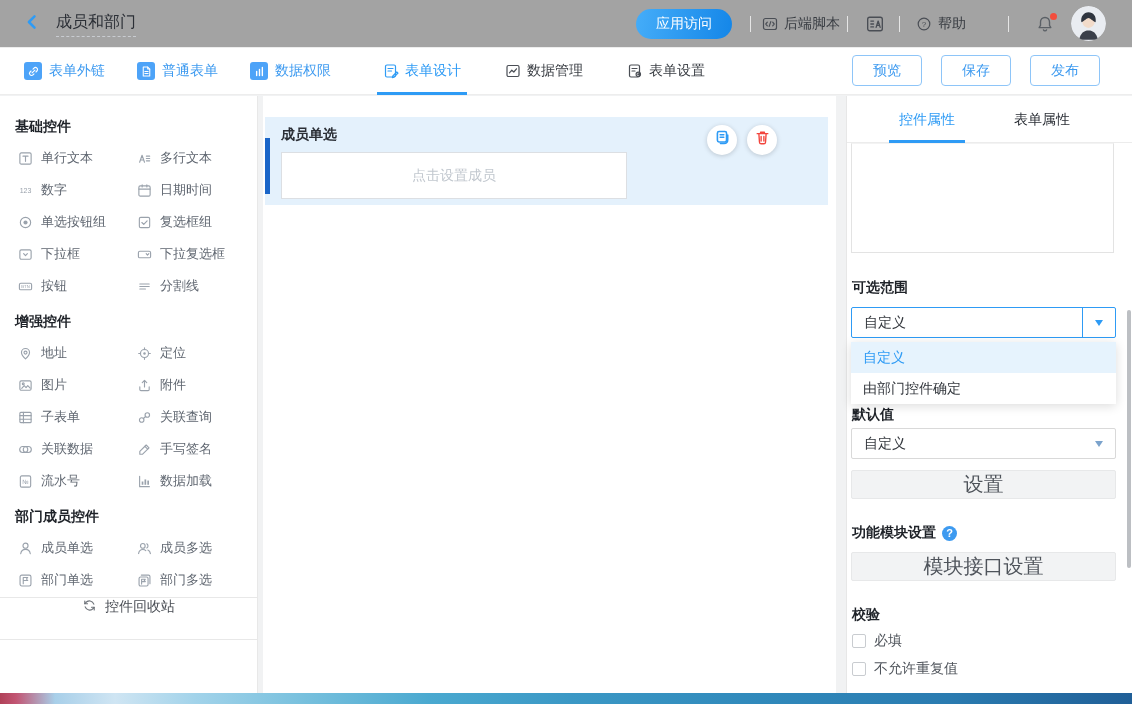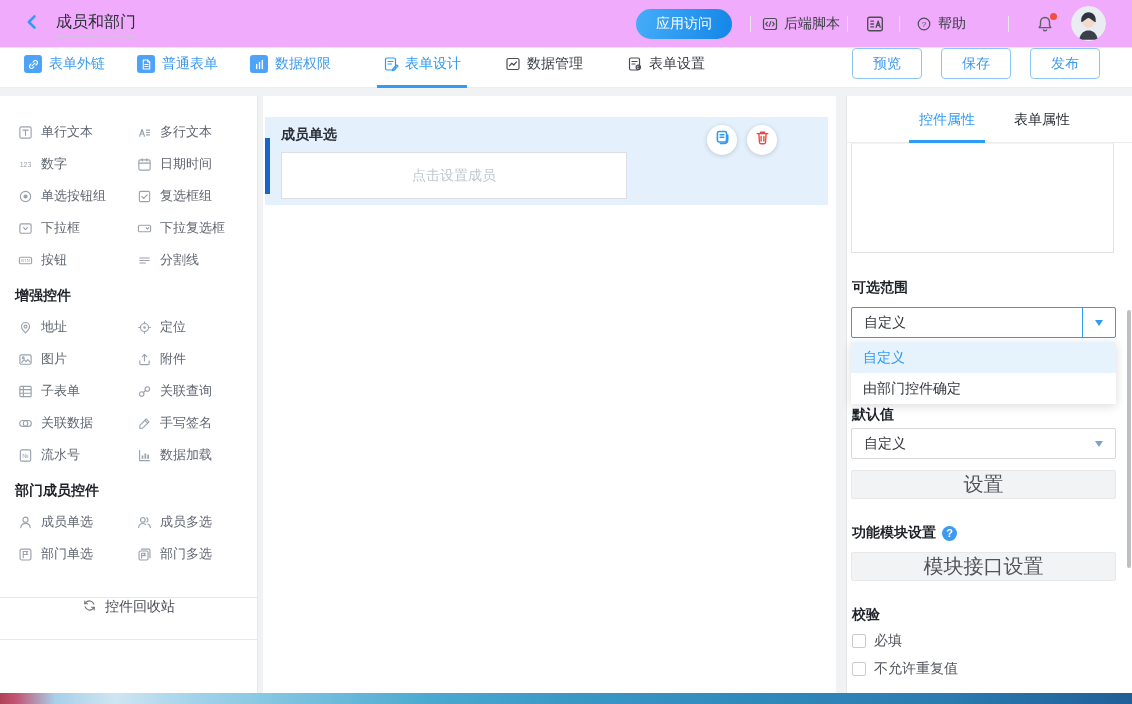--- a/index.html
+++ b/index.html
@@ -1,33 +1,33 @@
 <!DOCTYPE html>
 <html><head>
 <meta charset="utf-8">
 <style>
   * { margin:0; padding:0; box-sizing:border-box; }
   html,body { background:#e9eaec; }
   body { font-family:"Liberation Sans","DejaVu Sans",sans-serif; }
   .app { position:relative; width:1132px; height:704px; background:#f1f2f3; overflow:hidden; }
 
   
-  .header { position:absolute; top:0; left:0; width:1132px; height:48px; background:#f0abfc; border-bottom:1px solid #ededed; z-index:10; }
+  .header { position:absolute; top:0; left:0; width:1132px; height:48px; background:#a3a3a3; border-bottom:1px solid #ededed; z-index:10; }
   .back { position:absolute; left:22px; top:14px; width:20px; height:20px; color:#2e9bf5; font-size:20px; cursor:pointer; display:flex; align-items:center; justify-content:center; }
   .doc-title { position:absolute; left:56px; top:12px; font-size:16px; color:#2b2f36; padding-bottom:3px; border-bottom:1px dashed #c9ccd1; }
   .pill { position:absolute; left:636px; top:9px; width:96px; height:30px; border-radius:15px; background:linear-gradient(100deg,#45adf9,#1486e8); color:#fff; font-size:14px; border:none; display:flex; align-items:center; justify-content:center; cursor:pointer; }
   .hd-div { position:absolute; top:16px; width:1px; height:16px; background:#e6e6e6; }
   .hd-item { position:absolute; top:0; height:48px; display:flex; align-items:center; gap:6px; font-size:14px; color:#383c42; cursor:pointer; }
   .hd-item .ic { font-size:16px; color:#4a4e55; display:flex; }
   .bell { position:absolute; left:1036px; top:15px; width:20px; height:20px; color:#5b6066; font-size:18px; }
   .bell .dot { position:absolute; right:-1px; top:-2px; width:7px; height:7px; border-radius:50%; background:#f24d3d; }
   .avatar { position:absolute; left:1071px; top:6px; width:35px; height:35px; border-radius:50%; overflow:hidden; cursor:pointer; }
 
   
-  .toolbar { position:absolute; top:40px; left:0; width:1132px; height:48px; background:#fff; border-bottom:1px solid #ededed; z-index:9; }
+  .toolbar { position:absolute; top:47px; left:0; width:1132px; height:48px; background:#fff; border-bottom:1px solid #ededed; z-index:9; }
   .tb-left { position:absolute; left:24px; top:0; height:48px; display:flex; align-items:center; gap:32px; }
   .tb-left-item { display:flex; align-items:center; gap:7px; color:#3d9af0; font-size:14px; cursor:pointer; }
   .sq { width:18px; height:18px; border-radius:3px; background:#4da3f8; color:#fff; font-size:13px; display:flex; align-items:center; justify-content:center; }
   .tb-center { position:absolute; left:383px; top:0; height:48px; display:flex; gap:44px; }
   .tb-center-tab { position:relative; height:48px; display:flex; align-items:center; gap:6px; font-size:14px; color:#3a3e44; cursor:pointer; }
   .tb-center-tab .ic { font-size:16px; color:#4a4e55; display:flex; }
   .tb-center-tab.active { color:#2e9bf5; }
   .tb-center-tab.active .ic { color:#2e9bf5; }
   .tb-center-tab.active::after { content:""; position:absolute; left:-6px; right:-6px; bottom:0; height:3px; background:#2e9bf5; }
   .tb-actions { position:absolute; right:32px; top:8px; display:flex; gap:19px; }
@@ -207,20 +207,21 @@
     <div class="tb-actions" id="tb-actions">
         <button class="tb-btn">预览</button>
         <button class="tb-btn">保存</button>
         <button class="tb-btn">发布</button>
       </div>
   </div>
 
   <div class="sidebar">
     <div class="sb-scroll" id="sb-sections">
         <div class="sb-section">
+    <h3 class="sec-title">基础控件</h3>
     <div class="sec-grid">
             <div class="sb-item">
     <span class="ic">
                 <svg viewBox="0 0 16 16" width="1em" height="1em" fill="none" stroke="currentColor" stroke-width="1.2" stroke-linecap="round" stroke-linejoin="round">
                   <rect x="2" y="2" width="12" height="12" rx="1.5"></rect>
                   <path d="M5.3 5.5h5.4M8 5.5V11"></path>
                 </svg>
               </span>
     <span class="lbl">单行文本</span>
   </div>
@@ -478,21 +479,21 @@
       <div class="circle-btn del">
           <span class="ic"><svg viewBox="0 0 16 16" width="1em" height="1em" fill="none" stroke="currentColor" stroke-width="1.3" stroke-linecap="round" stroke-linejoin="round">
               <path d="M3 4.4h10M6.2 4.4V3.1h3.6v1.3M4.6 4.4l.55 8c.06.85.75 1.5 1.6 1.5h2.5c.85 0 1.54-.65 1.6-1.5l.55-8M6.7 7v4.3M9.3 7v4.3"></path>
             </svg></span>
         </div>
     </div>
   </div>
 
   <div class="panel">
     <div class="pn-tabs" id="pn-tabs">
-        <div class="pn-tab active" style="left: 52px; margin-left: 20px;">控件属性</div>
+        <div class="pn-tab active" style="left: 52px;">控件属性</div>
         <div class="pn-tab" style="left: 167px;">表单属性</div>
       </div>
     <div class="pn-box"></div>
 
     <div class="pn-label" style="top:183px">可选范围</div>
     <div class="select open" style="top:211px">
       <span class="val">自定义</span>
       <span class="arrow-seg">
           <span class="tri"></span>
         </span>

